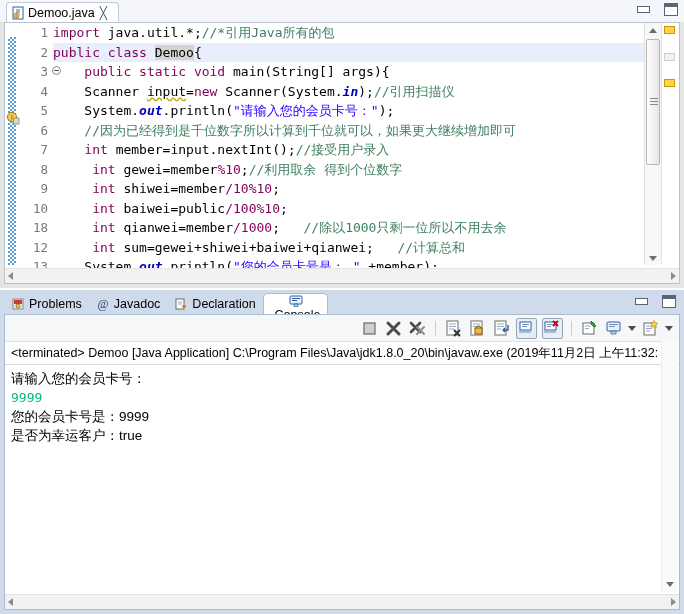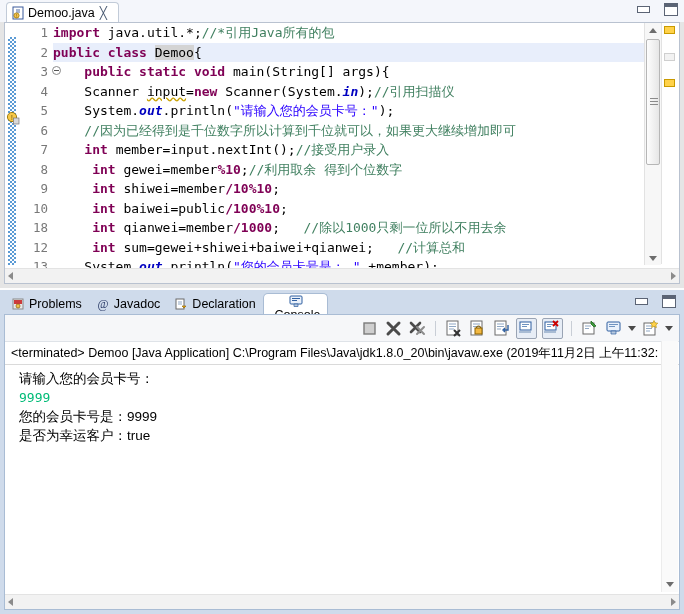--- a/index.html
+++ b/index.html
@@ -49,21 +49,21 @@
      font-family:"DejaVu Sans Mono","Liberation Mono",monospace;font-size:12.5px;}
   .lineno{height:19.5px;line-height:19.5px;padding-right:4px;position:relative;}
   .fold{position:absolute;right:-9px;top:4px;width:9px;height:9px;
      border:1px solid #8a8a8a;border-radius:50%;background:#fff;box-sizing:border-box;}
   .fold:before{content:"";position:absolute;left:1px;top:3px;width:5px;height:1px;background:#555;}
 
   .codearea{position:absolute;left:48px;top:0;right:34px;bottom:0;overflow:hidden;}
   .cl{height:19.5px;line-height:19.5px;white-space:pre;
       font-family:"DejaVu Sans Mono","Liberation Mono",monospace;font-size:13px;color:#000;}
   .cl.hl{background:#e8eefb;}
-  .kw{color:#7f0055;font-weight:bold;}
+  .kw{color:#7f0055;font-weight:normal;}
   .str{color:#2a00ff;}
   .cmt{color:#3f7f5f;}
   .fld{color:#0000c0;font-style:italic;font-weight:bold;}
   .sel{background:#d4d4d4;}
   .sq{text-decoration:underline;text-decoration-style:wavy;text-decoration-color:#c8a000;}
 
   .ed-vscroll{position:absolute;right:18px;top:0;width:16px;height:242px;background:#f7f7f7;
      border-left:1px solid #e2e2e2;}
   .sb-arrow{width:16px;height:14px;display:flex;align-items:center;justify-content:center;
      background:#f7f7f7;}
@@ -100,21 +100,21 @@
   .c-toolbar{position:relative;height:26px;background:#f6f7f9;border-bottom:1px solid #dfe3e8;}
   .tb-icons{position:absolute;right:6px;top:3px;display:flex;align-items:center;gap:5px;}
   .tbi{width:19px;height:19px;position:relative;display:inline-block;}
   .tbi.framed{border:1px solid #9aa4b4;background:#e7edf6;border-radius:2px;}
   .tb-sep{width:1px;height:15px;background:#c9ced6;margin:0 3px;}
   .caret{width:0;height:0;border-left:4px solid transparent;border-right:4px solid transparent;border-top:5px solid #4a4a4a;}
 
   .c-head{padding:3px 6px 2px 6px;font-size:12.5px;color:#000;white-space:nowrap;overflow:hidden;
      border-bottom:1px solid #dadada;}
   .c-out{padding:4px 6px;}
-  .c-line{height:19px;line-height:19px;font-size:13.5px;color:#000;white-space:pre;margin-left:8px;}
+  .c-line{height:19px;line-height:19px;font-size:13.5px;color:#000;white-space:pre;}
   .c-line.in{color:#00bb77;font-family:"DejaVu Sans Mono","Liberation Mono",monospace;font-size:13px;}
 
   .c-vs{position:absolute;right:1px;top:26px;width:16px;bottom:17px;background:#fafafa;border-left:1px solid #ececec;}
   .c-vs-dn{position:absolute;left:0;bottom:0;width:16px;height:15px;display:flex;align-items:center;justify-content:center;}
   .c-hs{position:absolute;left:0;right:0;bottom:0;height:15px;background:#f2f2f2;border-top:1px solid #e3e3e3;
      display:flex;align-items:center;justify-content:space-between;padding:0 3px;box-sizing:border-box;}
 </style>
 </head>
 <body>
 

